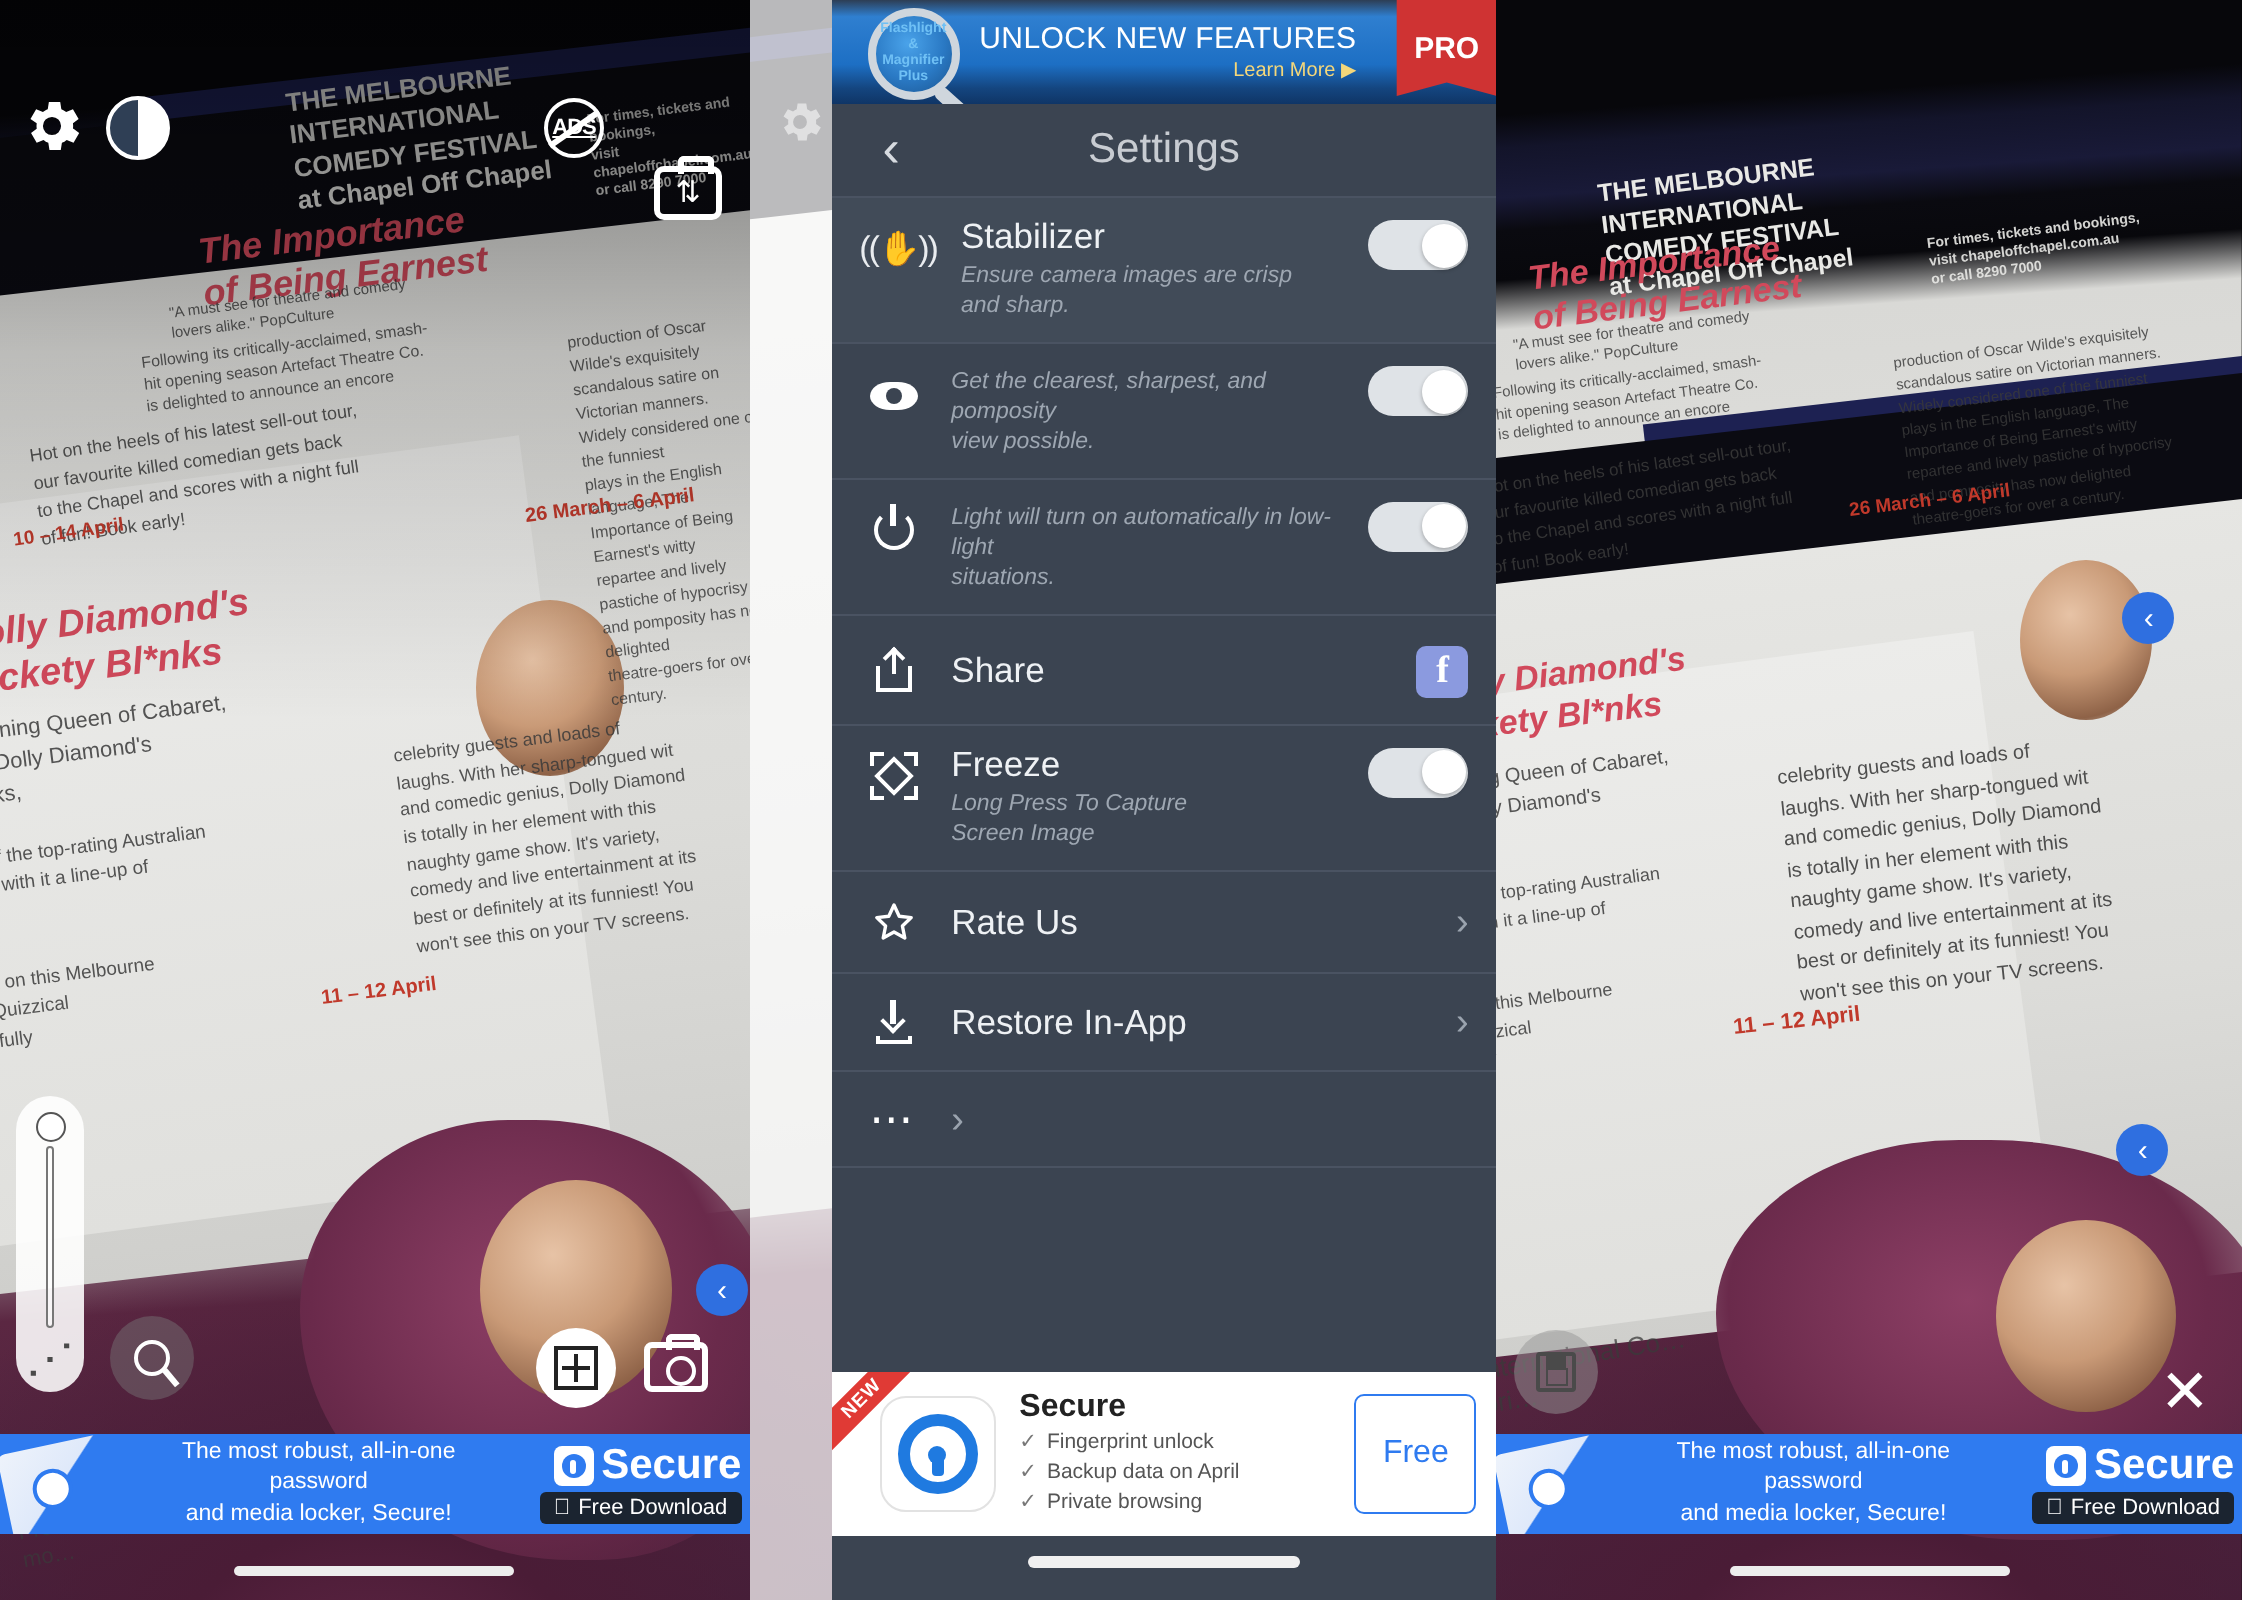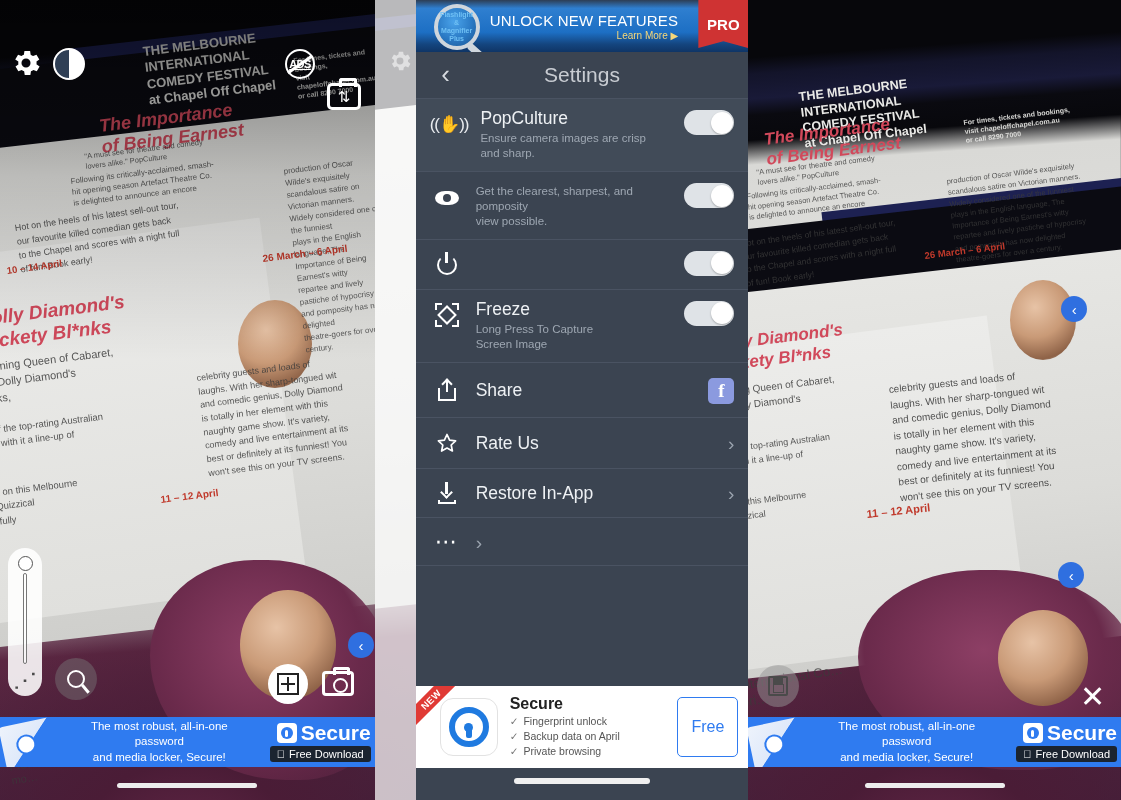--- a/index.html
+++ b/index.html
@@ -175,21 +175,21 @@
   .nav-title{color:#c8ccd2;font-size:21px;}
 
   .row{
     position:relative;display:flex;padding:9px 14px 10px 14px;gap:12px;align-items:flex-start;
     border-top:1px solid #4a5362;
   }
   .row.hl{background:#414b58;}
   .row-icon{flex:0 0 34px;display:flex;justify-content:center;align-items:center;padding-top:3px;color:#e9ecef;height:30px;}
   .row-body{flex:1;min-width:0;}
   .row-title{color:#eef1f4;font-size:17.5px;line-height:1.15;}
-  .row-desc{color:#9ea7b2;font-size:11.5px;line-height:1.3;margin-top:3px;white-space:pre-line;}
+  .row-desc{color:#9ea7b2;font-size:11.5px;line-height:1.3;margin-top:3px;white-space:pre-line;font-style:italic;}
   .row-right{flex:0 0 auto;display:flex;align-items:center;padding-top:2px;}
   .toggle{width:50px;height:25px;border-radius:13px;background:#dfe3e7;position:relative;}
   .toggle::after{content:"";position:absolute;right:1.5px;top:1.5px;width:22px;height:22px;border-radius:50%;background:#fff;box-shadow:0 1px 2px rgba(0,0,0,.28);}
   .chev{color:#9aa3ae;font-size:19px;line-height:1;}
   .fb{width:26px;height:26px;border-radius:5px;background:#8b9adf;color:#fff;font-size:19px;font-weight:bold;font-family:"Liberation Serif",serif;display:flex;align-items:center;justify-content:center;}
 
   .row.simple{align-items:center;padding:13px 14px;}
   .row.simple .row-icon{padding-top:0;height:auto;}
 
   
@@ -310,21 +310,21 @@
 mo…</div>
     </div>
 
     <div class="top-icons">
       <div class="ic gear" style="left:9px;top:6px;">
         <svg viewBox="0 0 24 24" width="34" height="34" fill="#fff">
             <path d="M19.4 13a7.6 7.6 0 0 0 0-2l2-1.5-2-3.4-2.4 1a7.5 7.5 0 0 0-1.7-1l-.4-2.6h-4l-.4 2.6c-.6.2-1.2.6-1.7 1l-2.4-1-2 3.4L6.6 11a7.6 7.6 0 0 0 0 2l-2 1.5 2 3.4 2.4-1c.5.4 1.1.8 1.7 1l.4 2.6h4l.4-2.6c.6-.2 1.2-.6 1.7-1l2.4 1 2-3.4-2-1.5zM12 15.2A3.2 3.2 0 1 1 12 8.8a3.2 3.2 0 0 1 0 6.4z"></path>
           </svg>
       </div>
       <div class="ic contrast-ic" style="left:53px;top:8px;"></div>
-      <div class="ic ads-ic" style="left:285px;top:9px;text-decoration:underline;">ADS</div>
+      <div class="ic ads-ic" style="left:272px;top:9px;text-decoration:underline;">ADS</div>
       <div class="ic flip-ic" style="left:327px;top:13px;">
         <span class="sym">⇅</span>
       </div>
     </div>
 
     <div class="zoom-slider">
       <div class="zs-knob"></div>
       <div class="zs-track"></div>
       <div class="zs-flash">⋰</div>
     </div>
@@ -395,21 +395,21 @@
     <div class="nav">
       <div class="nav-back">‹</div>
       <div class="nav-title">Settings</div>
     </div>
 
     <div class="row hl">
       <div class="row-icon">
           <span class="ic-stab">((✋))</span>
         </div>
       <div class="row-body">
-        <div class="row-title">PopCulture</div>
+        <div class="row-title">Stabilizer</div>
         <div class="row-desc">Ensure camera images are crisp
 and sharp.</div>
       </div>
       <div class="row-right">
         <div class="toggle"></div>
       </div>
     </div>
 
     <div class="row">
       <div class="row-icon">
@@ -424,59 +424,61 @@
       <div class="row-right">
         <div class="toggle"></div>
       </div>
     </div>
 
     <div class="row">
       <div class="row-icon">
           <span class="ic-power"></span>
         </div>
       <div class="row-body">
+        <div class="row-desc">Light will turn on automatically in low-light
+situations.</div>
       </div>
       <div class="row-right">
         <div class="toggle"></div>
+      </div>
+    </div>
+
+    <div class="row simple">
+      <div class="row-icon">
+          <span class="ic-share">
+            <u></u>
+            <b></b>
+            <s></s>
+          </span>
+        </div>
+      <div class="row-body">
+        <div class="row-title">Share</div>
+      </div>
+      <div class="row-right">
+        <div class="fb">f</div>
       </div>
     </div>
 
     <div class="row">
       <div class="row-icon">
         <span class="ic-freeze">
             <i></i>
             <i></i>
             <i></i>
             <i></i>
             <b></b>
           </span>
       </div>
       <div class="row-body">
         <div class="row-title">Freeze</div>
         <div class="row-desc">Long Press To Capture
 Screen Image</div>
       </div>
       <div class="row-right">
         <div class="toggle"></div>
-      </div>
-    </div>
-
-    <div class="row simple">
-      <div class="row-icon">
-          <span class="ic-share">
-            <u></u>
-            <b></b>
-            <s></s>
-          </span>
-        </div>
-      <div class="row-body">
-        <div class="row-title">Share</div>
-      </div>
-      <div class="row-right">
-        <div class="fb">f</div>
       </div>
     </div>
 
     <div class="row simple">
       <div class="row-icon">
         <svg viewBox="0 0 24 24" width="24" height="24" fill="none" stroke="#fff" stroke-width="1.7" stroke-linejoin="round">
             <path d="M12 3.5l2.6 5.6 6 .7-4.4 4.2 1.2 6-5.4-3-5.4 3 1.2-6L3.4 9.8l6-.7z"></path>
           </svg>
       </div>
       <div class="row-body">

